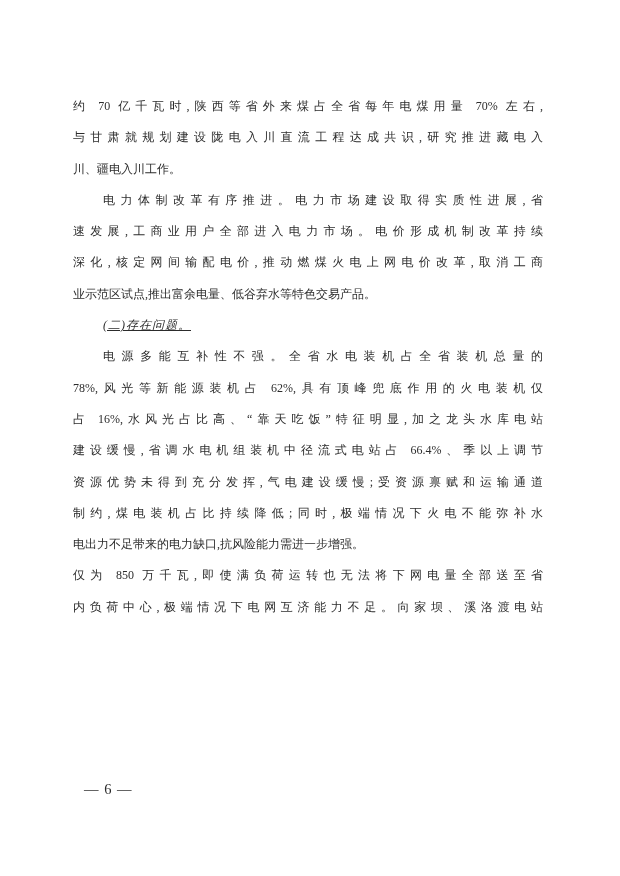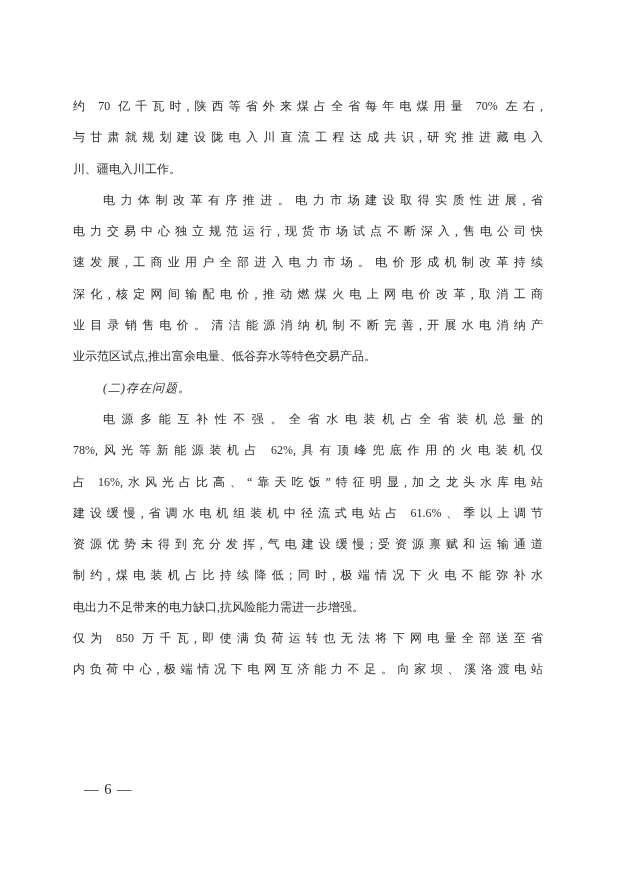--- a/index.html
+++ b/index.html
@@ -36,20 +36,21 @@
     text-align: justify;
     text-align-last: justify;
     text-justify: inter-character;
   }
   .tline.indent {
     text-indent: 30px;
   }
   .tline.heading {
     font-style: italic;
     letter-spacing: 1px;
+    text-decoration: underline;
   }
   .pagenum {
     position: absolute;
     left: 84px;
     top: 778px;
     font-family: "Liberation Serif", "DejaVu Serif", serif;
     font-size: 14.5px;
     line-height: 22px;
     color: #2c2c2c;
     letter-spacing: 1px;
@@ -57,30 +58,28 @@
 </style>
 </head>
 <body>
 
 <div class="page">
   <div class="content">
       <div class="tline just">约 70 亿千瓦时,陕西等省外来煤占全省每年电煤用量 70% 左右,</div>
       <div class="tline just">与甘肃就规划建设陇电入川直流工程达成共识,研究推进藏电入</div>
       <div class="tline">川、疆电入川工作。</div>
       <div class="tline just indent">电力体制改革有序推进。电力市场建设取得实质性进展,省</div>
-      <div class="tline just">电力交易中心独立规范运行,现货市场试点不断深入,售电公司快</div>
       <div class="tline just">速发展,工商业用户全部进入电力市场。电价形成机制改革持续</div>
       <div class="tline just">深化,核定网间输配电价,推动燃煤火电上网电价改革,取消工商</div>
-      <div class="tline just">业目录销售电价。清洁能源消纳机制不断完善,开展水电消纳产</div>
       <div class="tline">业示范区试点,推出富余电量、低谷弃水等特色交易产品。</div>
       <div class="tline indent heading">(二)存在问题。</div>
       <div class="tline just indent">电源多能互补性不强。全省水电装机占全省装机总量的</div>
       <div class="tline just">78%,风光等新能源装机占 62%,具有顶峰兜底作用的火电装机仅</div>
       <div class="tline just">占 16%,水风光占比高、“靠天吃饭”特征明显,加之龙头水库电站</div>
-      <div class="tline just">建设缓慢,省调水电机组装机中径流式电站占 61.6%、季以上调节</div>
+      <div class="tline just">建设缓慢,省调水电机组装机中径流式电站占 66.4%、季以上调节</div>
       <div class="tline just">资源优势未得到充分发挥,气电建设缓慢;受资源禀赋和运输通道</div>
       <div class="tline just">制约,煤电装机占比持续降低;同时,极端情况下火电不能弥补水</div>
       <div class="tline">电出力不足带来的电力缺口,抗风险能力需进一步增强。</div>
       <div class="tline just">仅为 850 万千瓦,即使满负荷运转也无法将下网电量全部送至省</div>
       <div class="tline just">内负荷中心,极端情况下电网互济能力不足。向家坝、溪洛渡电站</div>
     </div>
   <div class="pagenum">— 6 —</div>
 </div>
 
 </body></html>

